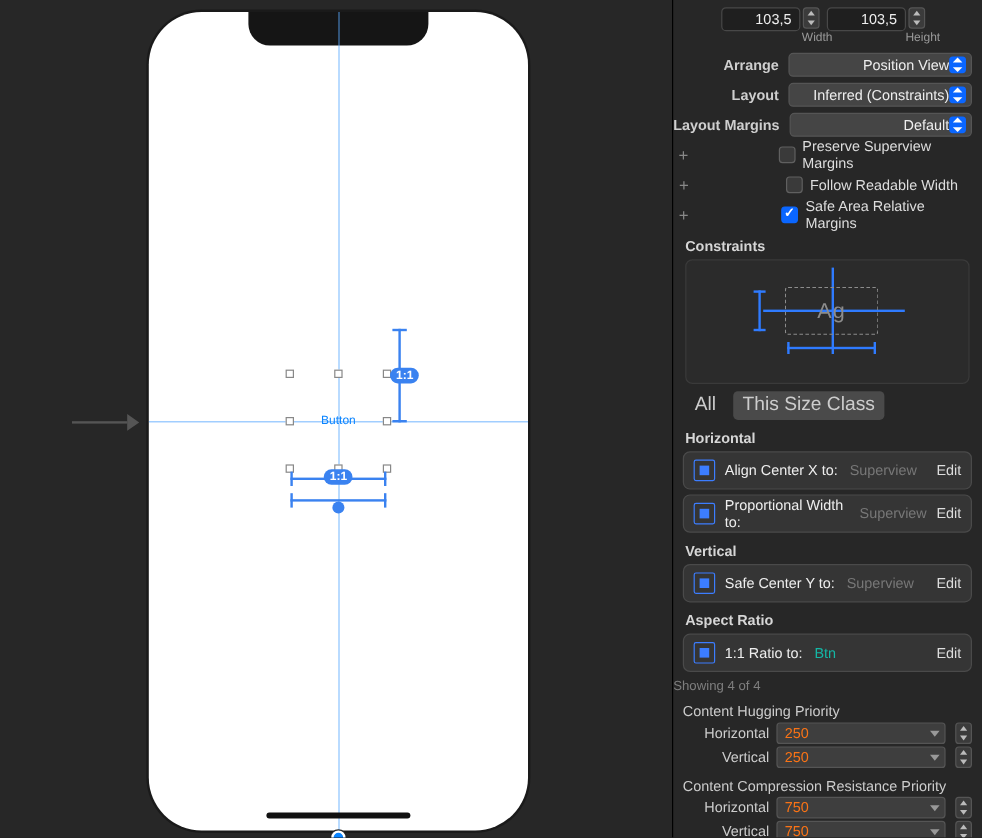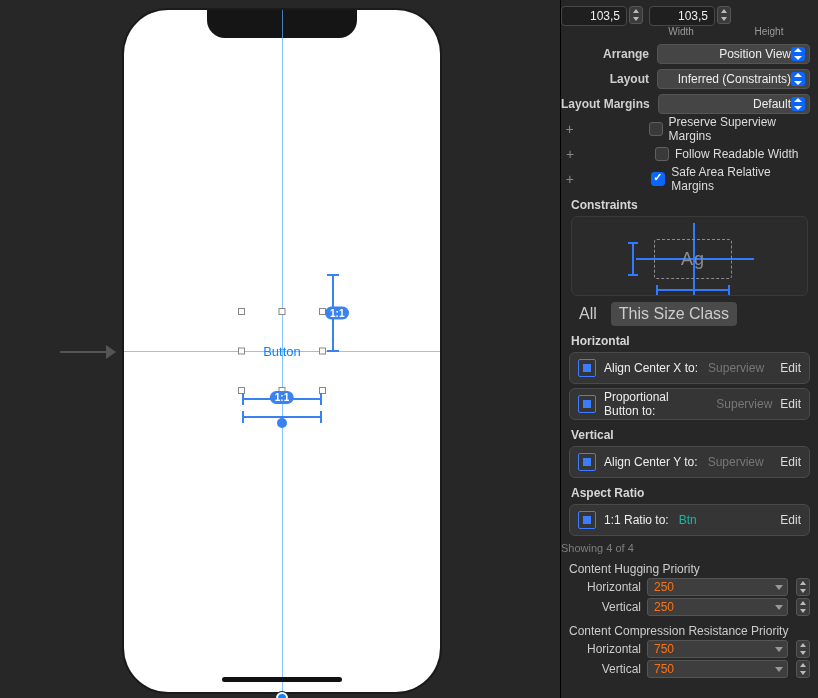--- a/index.html
+++ b/index.html
@@ -31,21 +31,21 @@
   
   .sel { position:absolute; left:50%; top:50%; transform:translate(-50%,-50%);
     width:80px; height:78px; }
   .sel-box { position:absolute; left:0; top:0; width:100%; height:100%;
     pointer-events:none; }
   .h { position:absolute; width:7px; height:7px; background:#fff; border:1px solid #888; }
   .h.tl{left:-4px;top:-4px}.h.tr{right:-4px;top:-4px}.h.bl{left:-4px;bottom:-4px}.h.br{right:-4px;bottom:-4px}
   .h.tm{left:50%;top:-4px;transform:translateX(-50%)}.h.bm{left:50%;bottom:-4px;transform:translateX(-50%)}
   .h.ml{left:-4px;top:50%;transform:translateY(-50%)}.h.mr{right:-4px;top:50%;transform:translateY(-50%)}
   .btn-label{position:absolute;left:50%;top:50%;transform:translate(-50%,-50%);
-    color:#0a84ff;font-size:13px;}
+    color:#0a84ff;font-size:10px;}
 
   
   .cbar{position:absolute;left:0;top:100%;width:100%;height:18px;}
   .cbar .line{position:absolute;top:8px;left:0;right:0;height:2px;background:#3a82f0;}
   .cbar .tick{position:absolute;top:3px;width:2px;height:12px;background:#3a82f0;}
   .cbar .tick.l{left:0}.cbar .tick.r{right:0}
   .cbar .badge{position:absolute;left:50%;top:1px;transform:translateX(-50%);
     background:#3a82f0;color:#fff;font-size:10px;padding:1px 5px;border-radius:8px;font-weight:600;}
   .cbar.below2{top:calc(100% + 18px);}
   .dot{position:absolute;left:50%;top:calc(100% + 28px);transform:translateX(-50%);
@@ -81,21 +81,21 @@
   .numfield{background:#1f1f1f;border:1px solid #484848;border-radius:4px;height:20px;
     color:#eee;text-align:right;padding:0 6px;display:flex;align-items:center;justify-content:flex-end}
   .sublab{font-size:10px;color:#9a9a9a;text-align:center}
   .plus{color:#888;margin:0 8px 0 4px;font-size:14px;width:10px;text-align:center}
   .chk{width:14px;height:14px;border-radius:3px;background:#3a3a3a;border:1px solid #606060;margin-right:6px;position:relative;flex-shrink:0}
   .chk.on{background:#0a66ff;border-color:#0a66ff}
   .chk.on::after{content:"✓";position:absolute;left:1px;top:-2px;color:#fff;font-size:11px;font-weight:700}
   .chklabel{color:#ddd}
   .section-title{color:#d6d6d6;font-weight:600;margin:8px 0 4px 10px}
 
-  .diagram{margin:4px 10px 6px 10px;height:80px;background:#2b2b2b;border:1px solid #3a3a3a;border-radius:6px;position:relative}
+  .diagram{margin:4px 10px 6px 10px;height:104px;background:#2b2b2b;border:1px solid #3a3a3a;border-radius:6px;position:relative}
   .diagram .box{position:absolute;left:82px;top:22px;width:78px;height:40px;border:1px dashed #8c8c8c;border-radius:3px;
     display:flex;align-items:center;justify-content:center;color:#8c8c8c;font-size:18px;letter-spacing:1px}
   .diagram .bh{position:absolute;background:#2f7bff}
   .diagram .bh.left{left:60px;top:25px;width:2px;height:34px}
   .diagram .bh.left::before,.diagram .bh.left::after{content:"";position:absolute;left:-4px;width:10px;height:2px;background:#2f7bff}
   .diagram .bh.left::before{top:0}.diagram .bh.left::after{bottom:0}
   .diagram .bh.cross-v{left:121px;top:6px;width:2px;height:72px}
   .diagram .bh.cross-h{left:64px;top:41px;height:2px;width:118px}
   .diagram .bh.bot{left:84px;top:72px;height:2px;width:74px}
   .diagram .bh.bot::before,.diagram .bh.bot::after{content:"";position:absolute;top:-4px;width:2px;height:10px;background:#2f7bff}
@@ -168,21 +168,21 @@
       </div>
     </div>
 
     <div class="home-ind"></div>
   </div>
   <div class="phone-bottom-handle" style="left:282px;top:692px"></div>
 </div>
 
 <div class="inspector">
 
-  <div style="display:flex;gap:6px;justify-content:flex-start;margin:6px 8px 0 0">
+  <div style="display:flex;gap:6px;justify-content:center;margin:6px 8px 0 0">
     <div style="display:flex">
       <div class="numfield" style="width:66px">103,5</div>
       <div class="stepper"></div>
     </div>
     <div style="display:flex">
       <div class="numfield" style="width:66px">103,5</div>
       <div class="stepper"></div>
     </div>
   </div>
   <div style="display:flex;gap:6px;justify-content:flex-end;margin:0 8px 6px 0">
@@ -248,29 +248,29 @@
 
   <div class="chead">Horizontal</div>
   <div class="crow">
     <span class="icon"></span>
     <span class="ctext">Align Center X to:</span>
     <span class="ph">Superview</span>
     <span class="edit">Edit</span>
   </div>
   <div class="crow">
     <span class="icon"></span>
-    <span class="ctext">Proportional Button to:</span>
+    <span class="ctext">Proportional Width to:</span>
     <span class="ph">Superview</span>
     <span class="edit">Edit</span>
   </div>
 
   <div class="chead">Vertical</div>
   <div class="crow">
     <span class="icon"></span>
-    <span class="ctext">Align Center Y to:</span>
+    <span class="ctext">Safe Center Y to:</span>
     <span class="ph">Superview</span>
     <span class="edit">Edit</span>
   </div>
 
   <div class="chead">Aspect Ratio</div>
   <div class="crow">
     <span class="icon"></span>
     <span class="ctext">1:1 Ratio to:</span>
     <span class="ph" style="color:#14b8a6">Btn</span>
     <span class="edit">Edit</span>

